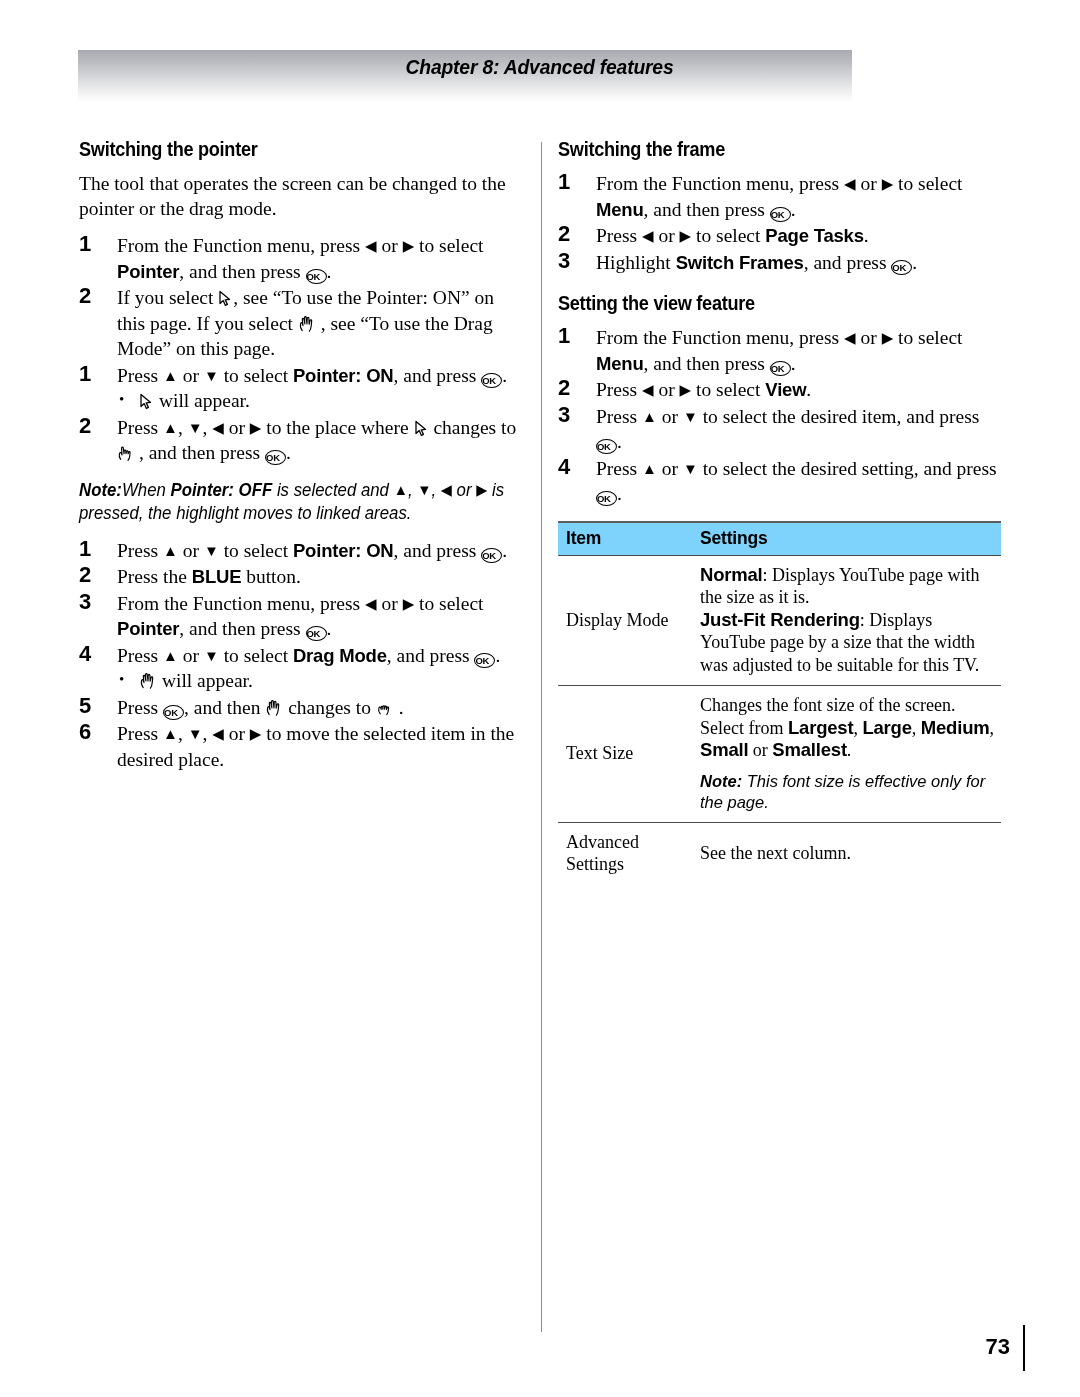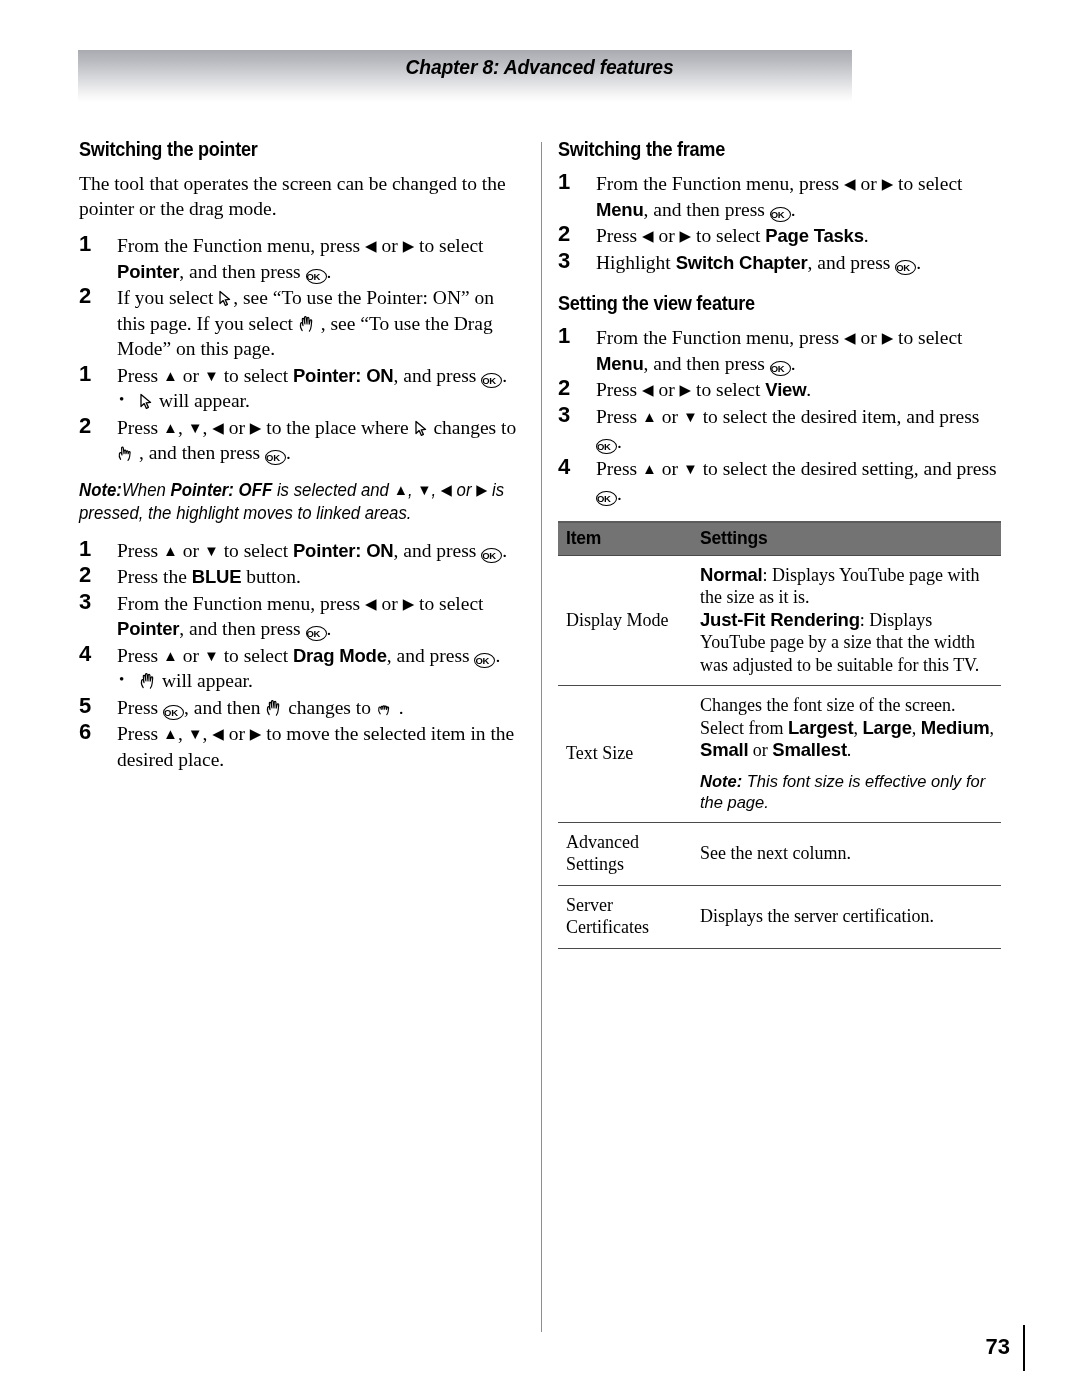--- a/index.html
+++ b/index.html
@@ -173,21 +173,21 @@
   svg.icn { vertical-align: -3px; }
 
   
   table.viewtable {
     width: 443px;
     border-collapse: collapse;
     margin-top: 14px;
     table-layout: fixed;
   }
   table.viewtable th {
-    background: #737373;
+    background: #7dd3fc;
     border-top: 2.5px solid #5c5c5c;
     font-family: "Liberation Sans", "DejaVu Sans", sans-serif;
     font-weight: bold;
     font-size: 17.5px;
     text-align: left;
     padding: 5px 4px 6px 8px;
     letter-spacing: -0.2px;
   }
   table.viewtable td {
     border-top: 1.7px solid #4a4a4a;
@@ -336,21 +336,21 @@
       <span class="num">1</span>
       From the Function menu, press <span class="gl gl-tri">◀</span> or <span class="gl gl-tri">▶</span> to select
       <b class="ui">Menu</b>, and then press <span class="ok-key">OK</span>.
     </li>
     <li>
       <span class="num">2</span>
       Press <span class="gl gl-tri">◀</span> or <span class="gl gl-tri">▶</span> to select <b class="ui">Page Tasks</b>.
     </li>
     <li>
       <span class="num">3</span>
-      Highlight <b class="ui">Switch Chapter</b>, and press <span class="ok-key">OK</span>.
+      Highlight <b class="ui">Switch Frames</b>, and press <span class="ok-key">OK</span>.
     </li>
   </ol>
 
   <div class="sec-gap"></div>
 
   <h2 class="section">Setting the view feature</h2>
 
   <ol class="steps">
     <li>
       <span class="num">1</span>
@@ -397,24 +397,18 @@
           <p><span>Changes the font size of the screen. Select from </span><b class="ui">Largest</b>, <b class="ui">Large</b>, <b class="ui">Medium</b>, <b class="ui">Small</b> or <b class="ui">Smallest</b>.</p>
           <p class="tnote"><span class="nlabel">Note:</span><span> This font size is effective only for the page.</span></p>
         </td>
       </tr>
       <tr>
         <td>Advanced Settings</td>
         <td class="settings">
             <p>See the next column.</p>
           </td>
       </tr>
-      <tr class="last">
-        <td>Server Certificates</td>
-        <td class="settings">
-            <p>Displays the server certification.</p>
-          </td>
-      </tr>
     </tbody>
   </table>
 </div>
 
 <div class="page-number">73</div>
 <div class="footer-rule"></div>
 
 </body></html>

